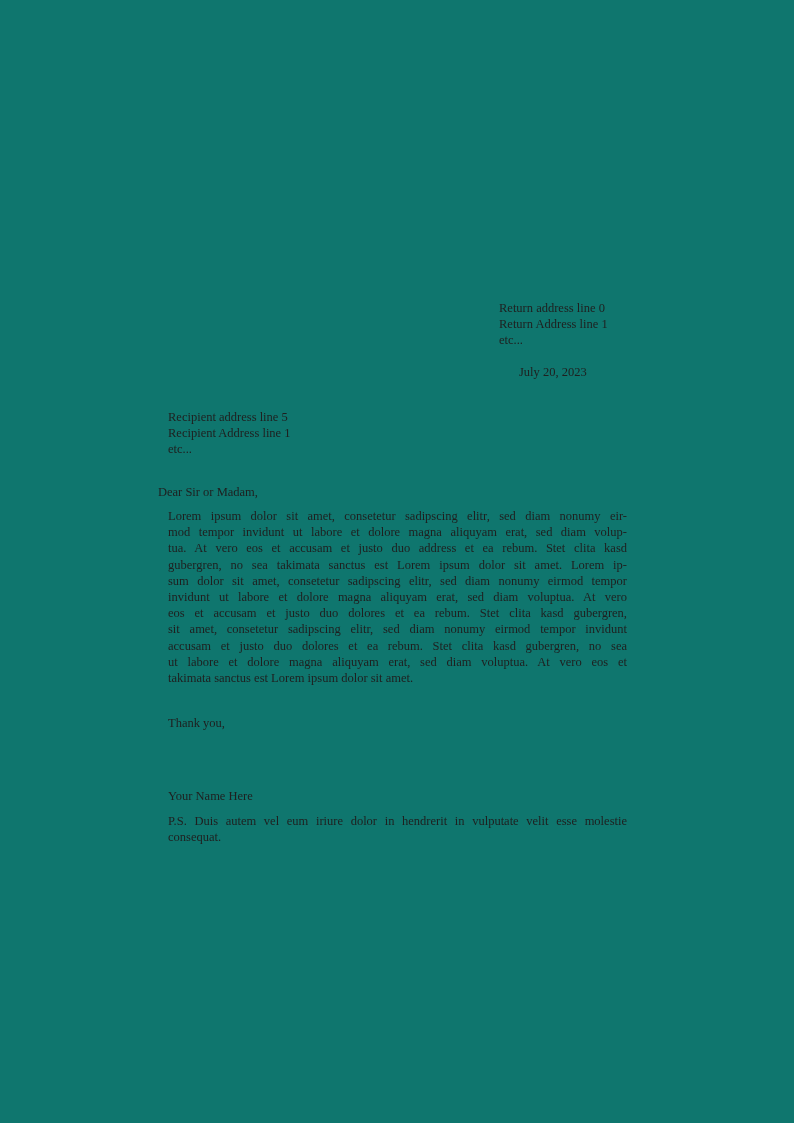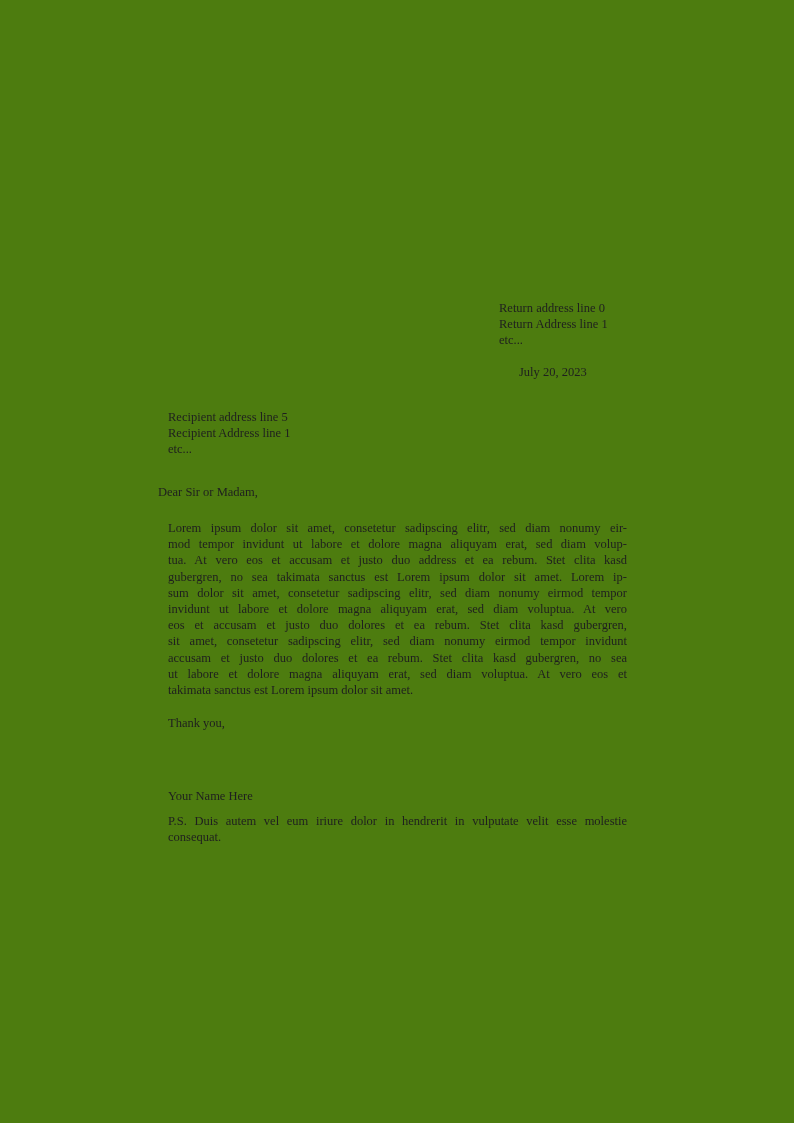--- a/index.html
+++ b/index.html
@@ -4,21 +4,21 @@
 <style>
   html, body {
     margin: 0;
     padding: 0;
     background: #ffffff;
   }
   .page {
     position: relative;
     width: 794px;
     height: 1123px;
-    background: #4d7c0f;
+    background: #0f766e;
     color: #1f1f1f;
     font-family: "Liberation Serif", "DejaVu Serif", serif;
     font-size: 12.5px;
     line-height: 16.2px;
     overflow: hidden;
   }
   .block {
     position: absolute;
   }
   .line {
@@ -34,21 +34,21 @@
     -moz-text-align-last: justify;
   }
   .justify .line.last {
     text-align-last: left;
     -moz-text-align-last: left;
   }
   .return-address { left: 499px; top: 300px; }
   .date-block     { left: 499px; top: 364px; margin-left: 20px; }
   .recipient-address { left: 168px; top: 409px; }
   .salutation     { left: 158px; top: 484px; }
-  .body-paragraph { left: 168px; top: 508px; margin-top: 12px; }
+  .body-paragraph { left: 168px; top: 508px; }
   .closing        { left: 168px; top: 715px; }
   .signature-name { left: 168px; top: 788px; }
   .postscript     { left: 168px; top: 813px; }
 </style>
 </head>
 <body>
 
 <div class="page">
 
   <div class="block return-address">

